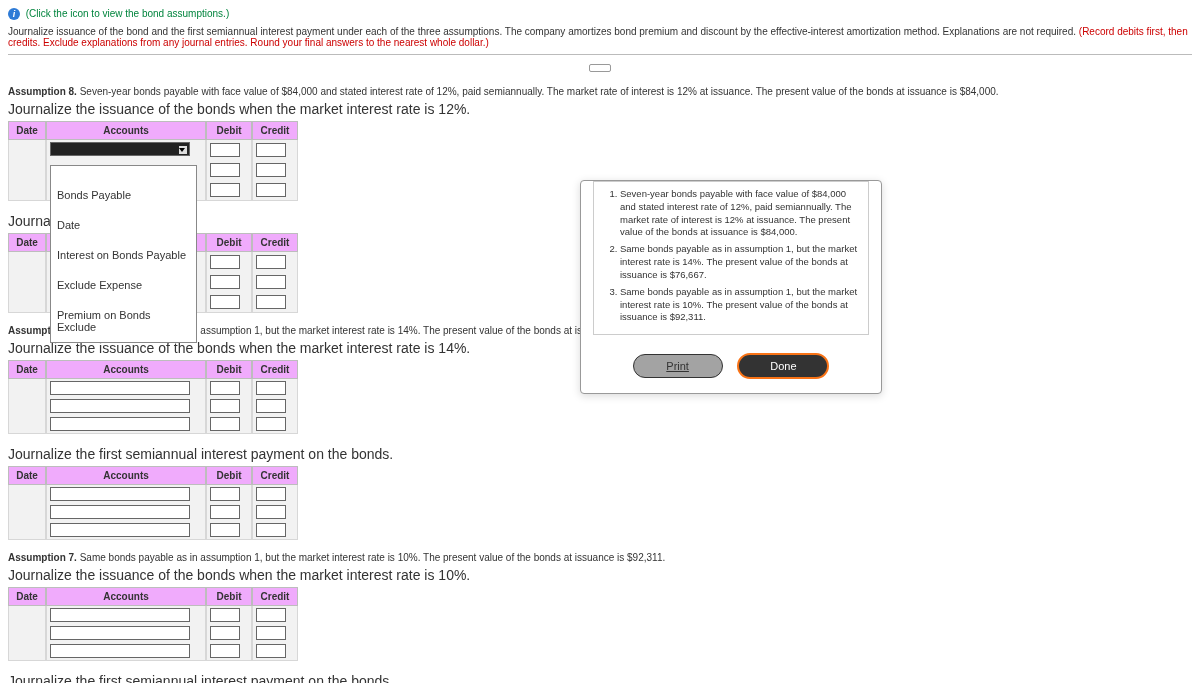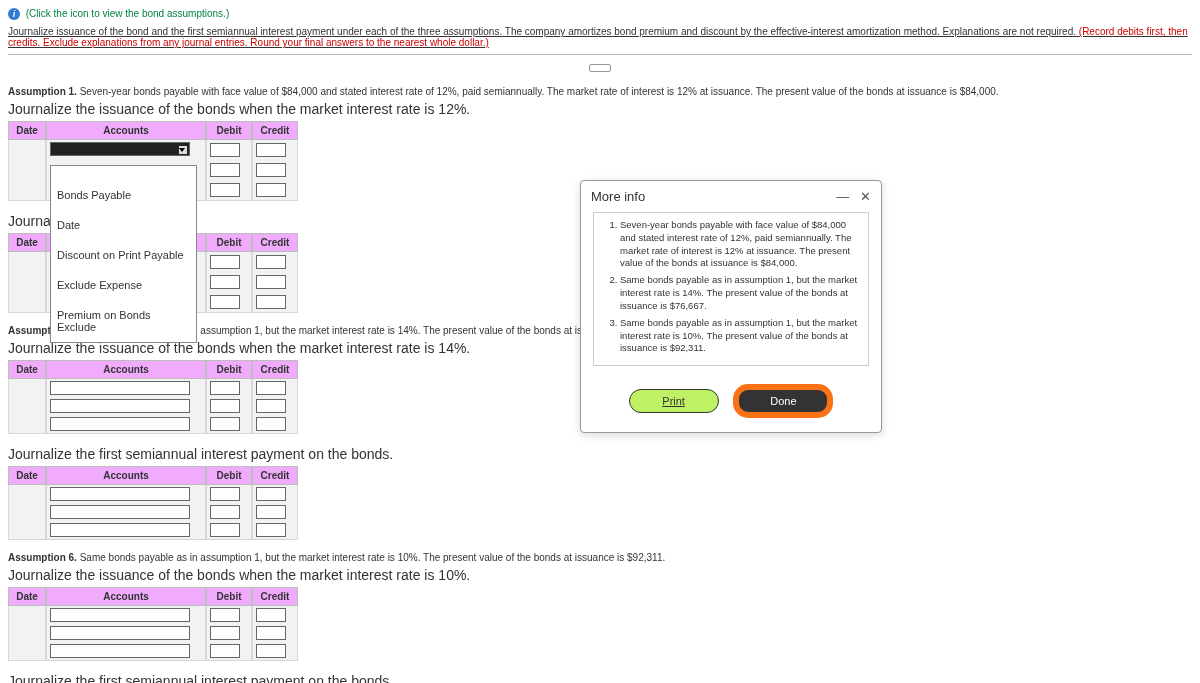--- a/index.html
+++ b/index.html
@@ -27,21 +27,20 @@
     vertical-align: middle;
     margin-right: 3px;
   }
   .link-text {
     color: #00843d;
     font-size: 10px;
   }
   .instruction {
     font-size: 10px;
     margin: 6px 0;
-    text-decoration: underline;
   }
   .red-text { color: #c00; }
   .section-divider {
     border: none;
     border-top: 1px solid #bbb;
     margin: 6px 0;
   }
   .divider-badge {
     text-align: center;
     margin: 2px 0 14px 0;
@@ -183,26 +182,26 @@
     display:inline-block;
     min-width:60px;
     padding:5px 14px;
     font-size:11px;
     border-radius:15px;
     cursor:pointer;
     margin:0 6px;
   }
   .btn-outline {
     border:1px solid #333;
-    background:#bef264;
+    background:#a3a3a3;
     color:#333;
     text-decoration:underline;
   }
   .btn-solid {
-    border:6px solid #f97316;
+    border:2px solid #f97316;
     background:#333;
     color:#fff;
   }
 </style>
 </head>
 <body>
 
 <div>
   <span class="info-icon">i</span>
   <span class="link-text">(Click the icon to view the bond assumptions.)</span>
@@ -210,21 +209,21 @@
 
 <p class="instruction">
   <span>Journalize issuance of the bond and the first semiannual interest payment under each of the three assumptions. The company amortizes bond premium and discount by the effective-interest amortization method. Explanations are not required. </span>
   <span class="red-text">(Record debits first, then credits. Exclude explanations from any journal entries. Round your final answers to the nearest whole dollar.)</span>
 </p>
 
 <hr class="section-divider">
 <div class="divider-badge"><span>&nbsp;</span></div>
 
 <p class="assumption">
-  <b>Assumption 1.</b>
+  <b>Assumption 8.</b>
   <span> Seven-year bonds payable with face value of $84,000 and stated interest rate of 12%, paid semiannually. The market rate of interest is 12% at issuance. The present value of the bonds at issuance is $84,000.</span>
 </p>
 <p class="sub-instruction">Journalize the issuance of the bonds when the market interest rate is 12%.</p>
 
 <table class="journal">
   <thead>
     <tr>
       <th class="col-date">Date</th>
       <th class="col-accounts">Accounts</th>
       <th class="col-amt">Debit</th>
@@ -236,21 +235,21 @@
       <td></td>
       <td>
         <div class="dropdown-wrap">
           <div class="dropdown-current">
               <span class="arrow"></span>
             </div>
           <div class="dropdown-list">
             <div class="item"></div>
             <div class="item">Bonds Payable</div>
             <div class="item">Date</div>
-            <div class="item">Discount on Print Payable</div>
+            <div class="item">Interest on Bonds Payable</div>
             <div class="item">Exclude Expense</div>
             <div class="item">Premium on Bonds Exclude</div>
           </div>
         </div>
       </td>
       <td>
           <div class="input-narrow"></div>
         </td>
       <td>
           <div class="input-narrow"></div>
@@ -421,21 +420,21 @@
           <div class="input-narrow"></div>
         </td>
         <td>
           <div class="input-narrow"></div>
         </td>
       </tr>
   </tbody>
 </table>
 
 <p class="assumption">
-  <b>Assumption 6.</b>
+  <b>Assumption 7.</b>
   <span> Same bonds payable as in assumption 1, but the market interest rate is 10%. The present value of the bonds at issuance is $92,311.</span>
 </p>
 <p class="sub-instruction">Journalize the issuance of the bonds when the market interest rate is 10%.</p>
 <table class="journal">
   <thead>
     <tr>
       <th class="col-date">Date</th>
       <th class="col-accounts">Accounts</th>
       <th class="col-amt">Debit</th>
       <th class="col-amt">Credit</th>
@@ -496,27 +495,20 @@
         <td></td>
         <td></td>
         <td></td>
         <td></td>
       </tr>
 
   </tbody>
 </table>
 
 <div class="modal">
-  <div class="modal-header">
-    <span class="title">More info</span>
-    <div class="modal-controls">
-      <span>—</span>
-      <span>✕</span>
-    </div>
-  </div>
   <div class="modal-body">
     <ol>
       <li>Seven-year bonds payable with face value of $84,000 and stated interest rate of 12%, paid semiannually. The market rate of interest is 12% at issuance. The present value of the bonds at issuance is $84,000.</li>
       <li>Same bonds payable as in assumption 1, but the market interest rate is 14%. The present value of the bonds at issuance is $76,667.</li>
       <li>Same bonds payable as in assumption 1, but the market interest rate is 10%. The present value of the bonds at issuance is $92,311.</li>
     </ol>
   </div>
   <div class="modal-footer">
     <span class="btn btn-outline">Print</span>
     <span class="btn btn-solid">Done</span>

